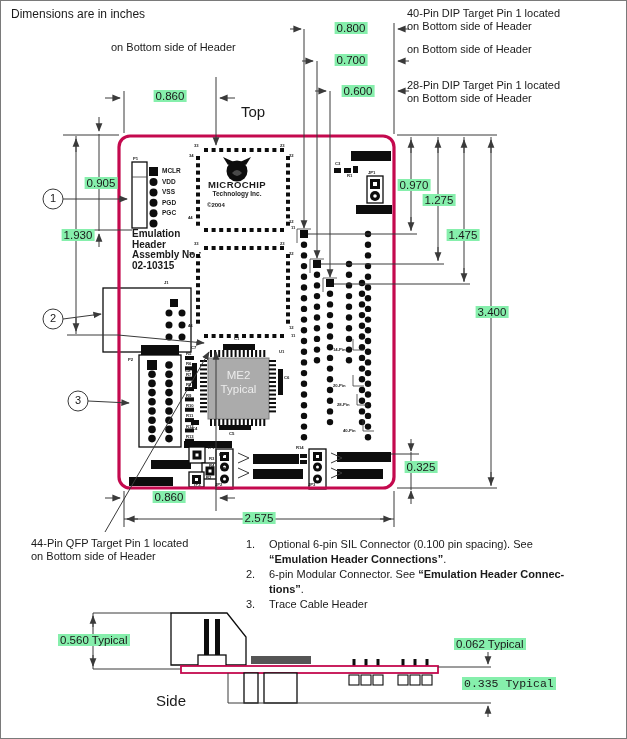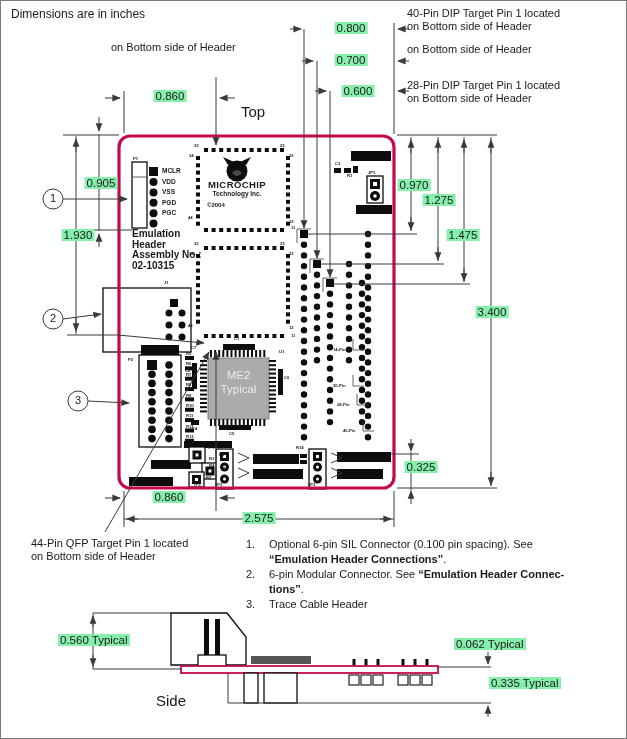--- a/index.html
+++ b/index.html
@@ -650,16 +650,16 @@
         <span class="b">tions”</span><span>.</span></span>
     </div>
     <div class="note">
       <span class="nnum">3.</span>
       <span>Trace Cable Header</span>
     </div>
   </div>
 
   <div class="lbl dimlbl" style="left:57px;top:633px;">0.560 Typical</div>
   <div class="lbl dimlbl" style="left:453px;top:637px;">0.062 Typical</div>
-  <div class="lbl dimlbl" style="left:488px;top:676px;">0.335 Typical</div>
+  <div class="lbl dimlbl" style="left:461px;top:676px;font-family:Liberation Mono, monospace;">0.335 Typical</div>
   <div class="lbl t15" style="left:155px;top:691px;">Side</div>
 
 </div>
 
 </body></html>

